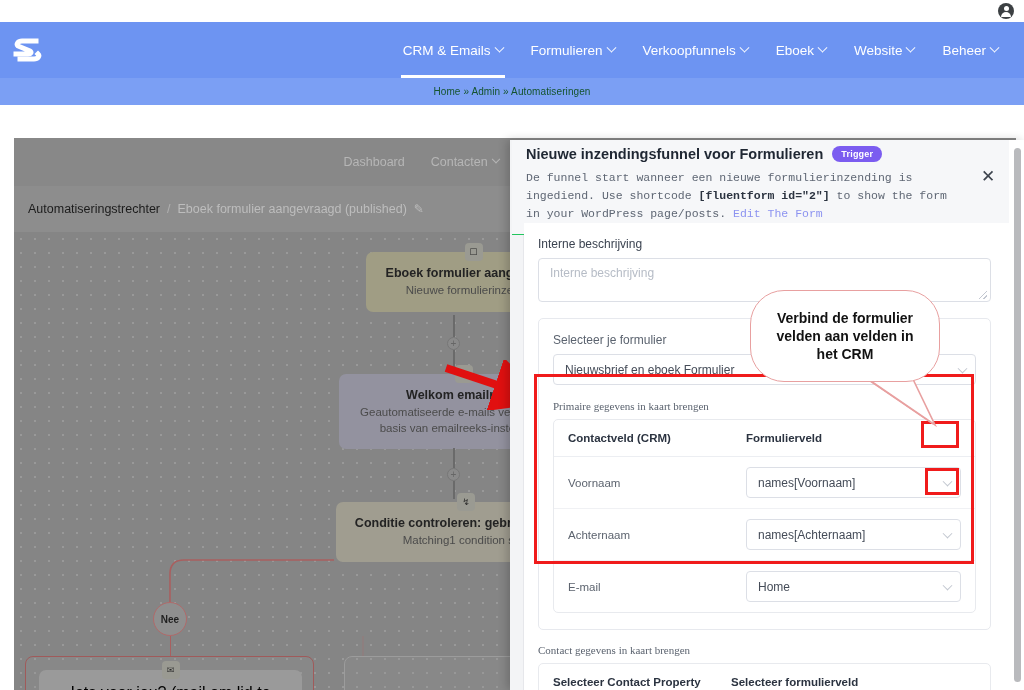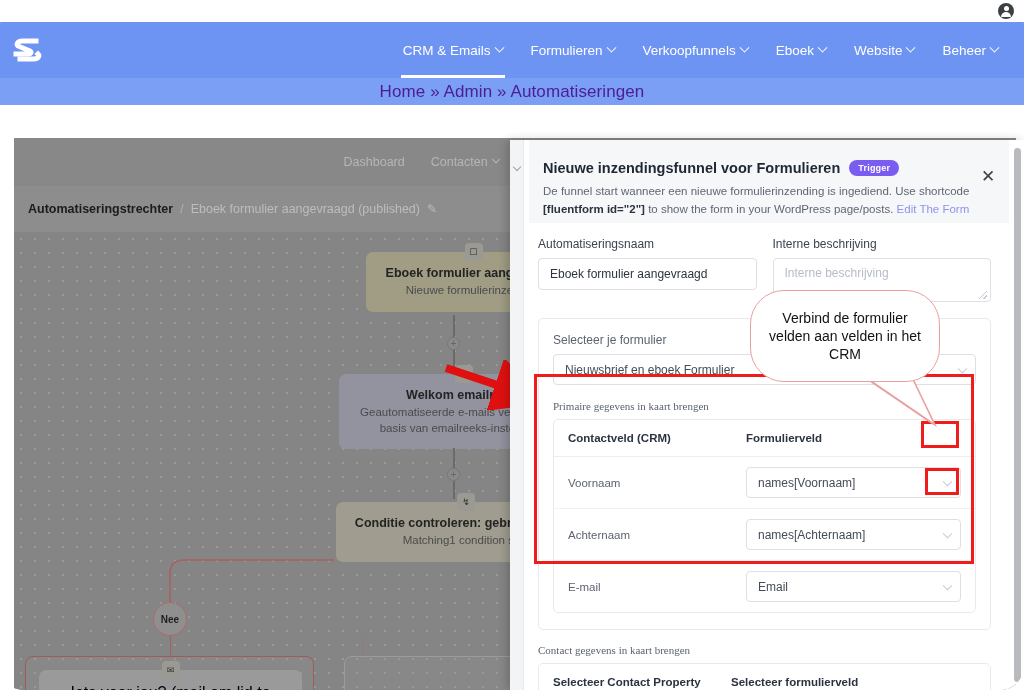--- a/index.html
+++ b/index.html
@@ -2,21 +2,21 @@
 <html><head>
 <meta charset="utf-8">
 <style>
   * { box-sizing: border-box; margin: 0; padding: 0; }
   html, body {
     width: 1024px; height: 690px;
     font-family: "Liberation Sans", sans-serif;
     background: #ffffff;
     overflow: hidden;
   }
-  #root { position: relative; width: 1024px; height: 690px; overflow: hidden; background:#fff;border-radius:24px; }
+  #root { position: relative; width: 1024px; height: 690px; overflow: hidden; background:#fff; }
 
   
   .topstrip {
     position: absolute; left:0; top:0; width:1024px; height:22px;
     background:#fff;
   }
   .account-icon {
     position:absolute; right:10px; top:3px;
     width:16px; height:16px; border-radius:50%;
     background:#3c4043;
@@ -62,21 +62,21 @@
     transform:rotate(45deg) translate(-2px,-2px);
     opacity:.95;
   }
 
   
   .breadcrumb-band {
     position:absolute; left:0; top:78px; width:1024px; height:27px;
     background:#7b9ff4;
     display:flex; align-items:center; justify-content:center;
   }
-  .breadcrumb { color:#4c1d95; font-size:17px; letter-spacing:.1px; }
+  .breadcrumb { color:#14532d; font-size:10px; letter-spacing:.1px; }
 
   
   .appbody {
     position:absolute; left:0; top:105px; width:1024px; height:585px;
     background:#ffffff;
   }
   .canvas {
     position:absolute; left:14px; top:33px; width:1002px; height:552px;
     background:#8a8a8a;
     overflow:hidden;
@@ -95,21 +95,21 @@
   .ccaret{
     display:inline-block; width:6px;height:6px;
     border-right:1.3px solid #b6b6b6; border-bottom:1.3px solid #b6b6b6;
     transform:rotate(45deg) translate(-2px,-2px);
   }
   .canvas-subbar {
     position:absolute; left:0; top:48px; width:100%; height:46px;
     background:#8d8d8d;
     display:flex; align-items:center; padding-left:14px; gap:7px;
   }
-  .cs-strong { color:#1c1c1c; font-weight:bold; font-size:12.5px; }
+  .cs-strong { color:#1c1c1c; font-weight:normal; font-size:12.5px; }
   .cs-sep { color:#b0b0b0; font-size:12.5px; }
   .cs-normal { color:#bdbdbd; font-size:12.5px; }
   .cs-pencil { color:#bdbdbd; font-size:12px; }
 
   .flowarea {
     position:absolute; left:0; top:94px; right:0; bottom:0;
     background:
       radial-gradient(circle, rgba(255,255,255,.16) 1px, transparent 1.2px) 0 0/14px 14px,
       #858585;
   }
@@ -170,33 +170,34 @@
     background:#f3f4f6; border-right:1px solid #e6e7eb;
     display:flex; align-items:flex-start; justify-content:center;
     padding-top:24px;
   }
   .collapse-caret{
     display:inline-block;width:6px;height:6px;
     border-right:1.4px solid #9aa0a6;border-bottom:1.4px solid #9aa0a6;
     transform:rotate(45deg);
   }
   .modal-header {
-    position:absolute; left:19px; top:0; right:15px;
-    background:#f6f7f9; border-bottom:5px solid #22c55e;
-    padding:20px 16px 12px 14px;
+    position:absolute; left:2px; top:0; right:15px;
+    background:#f6f7f9; border-bottom:1px solid #22c55e;
+    padding:6px 16px 12px 14px;
   }
   .mh-titlerow { display:flex; align-items:center; gap:9px; }
   .mh-title { font-size:14.5px; font-weight:bold; color:#1f2733; }
   .trigger-pill {
     background:#7b5cf0; color:#fff; font-size:9px; font-weight:bold;
     border-radius:9px; padding:3px 9px 3px 9px; letter-spacing:.2px;
   }
   .mh-desc {
     margin-top:7px; font-size:11.5px; color:#5f6774; line-height:1.55;
     max-width:440px;
+    font-family:Liberation Mono, monospace;
   }
   .mh-desc b { color:#2b3340; }
   .mh-link { color:#8c93f0; }
   .close-x {
     position:absolute; right:12px; top:28px;
     width:18px; height:18px; cursor:pointer;
     color:#3d444e; font-size:17px; line-height:18px; text-align:center;
   }
 
   .modal-body {
@@ -249,21 +250,21 @@
   .mt-row:last-child { border-bottom:none; }
   .mt-c1 { width:178px; font-size:11.5px; color:#5d646f; }
   .mt-c2 { flex:1; }
 
   
   .anno-box { position:absolute; border:3px solid #f01b1b; pointer-events:none; }
   .anno-bubble {
     position:absolute; border:1.6px solid #e8a0a0; border-radius:34px;
     background:#ffffff; text-align:center;
     display:flex; align-items:center; justify-content:center;
-    font-weight:normal; font-size:14px; color:#121212; line-height:1.3;
+    font-weight:bold; font-size:14px; color:#121212; line-height:1.3;
     padding:8px 14px;
   }
   .scrollbar {
     position:absolute; right:3px; top:8px; width:7px; height:534px;
     background:#b9babd; border-radius:4px;
   }
 </style>
 </head>
 <body>
 
@@ -416,24 +417,20 @@
       <div class="mh-desc">
         <span>De funnel start wanneer een nieuwe formulierinzending is ingediend. Use shortcode </span><b>[fluentform id="2"]</b><span> to show the form in your WordPress page/posts. </span><span class="mh-link">Edit The Form</span>
       </div>
       <div class="close-x">✕</div>
     </div>
 
     <div class="modal-body">
 
       <div class="fieldrow">
         <div class="field">
-          <div class="flabel">Automatiseringsnaam</div>
-          <div class="finput">Eboek formulier aangevraagd</div>
-        </div>
-        <div class="field">
           <div class="flabel">Interne beschrijving</div>
           <div class="ftextarea">
             <span>Interne beschrijving</span>
             <span class="resize-grip"></span>
           </div>
         </div>
       </div>
 
       <div class="panel">
 
@@ -468,21 +465,21 @@
                 <span>names[Achternaam]</span>
                 <span class="schev"></span>
               </div>
             </div>
           </div>
 
           <div class="mt-row">
             <div class="mt-c1">E-mail</div>
             <div class="mt-c2">
               <div class="select">
-                <span>Email</span>
+                <span>Home</span>
                 <span class="schev"></span>
               </div>
             </div>
           </div>
         </div>
       </div>
 
       <div class="section-label" style="margin-top:14px;">Contact gegevens in kaart brengen</div>
 
       <div class="maptable">

